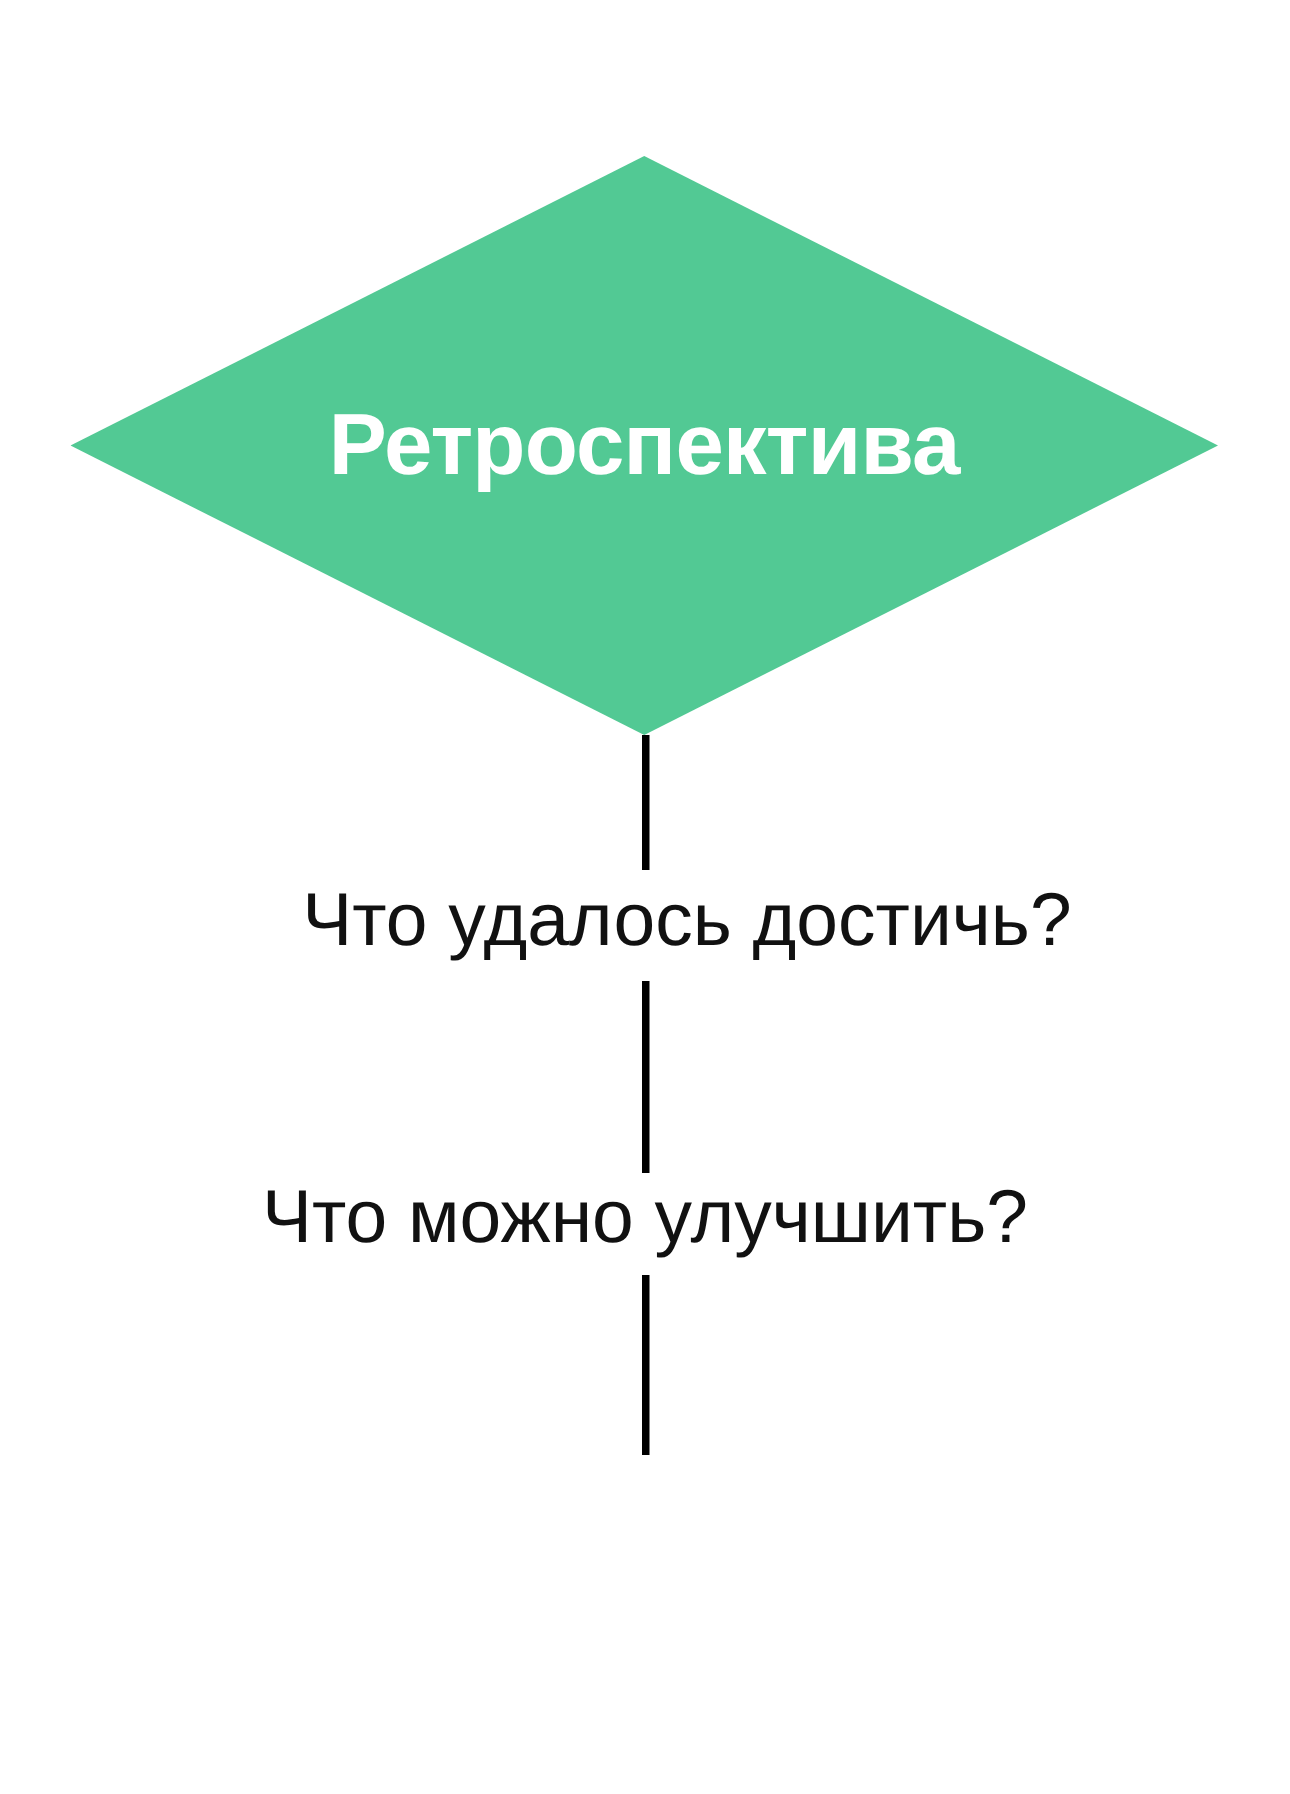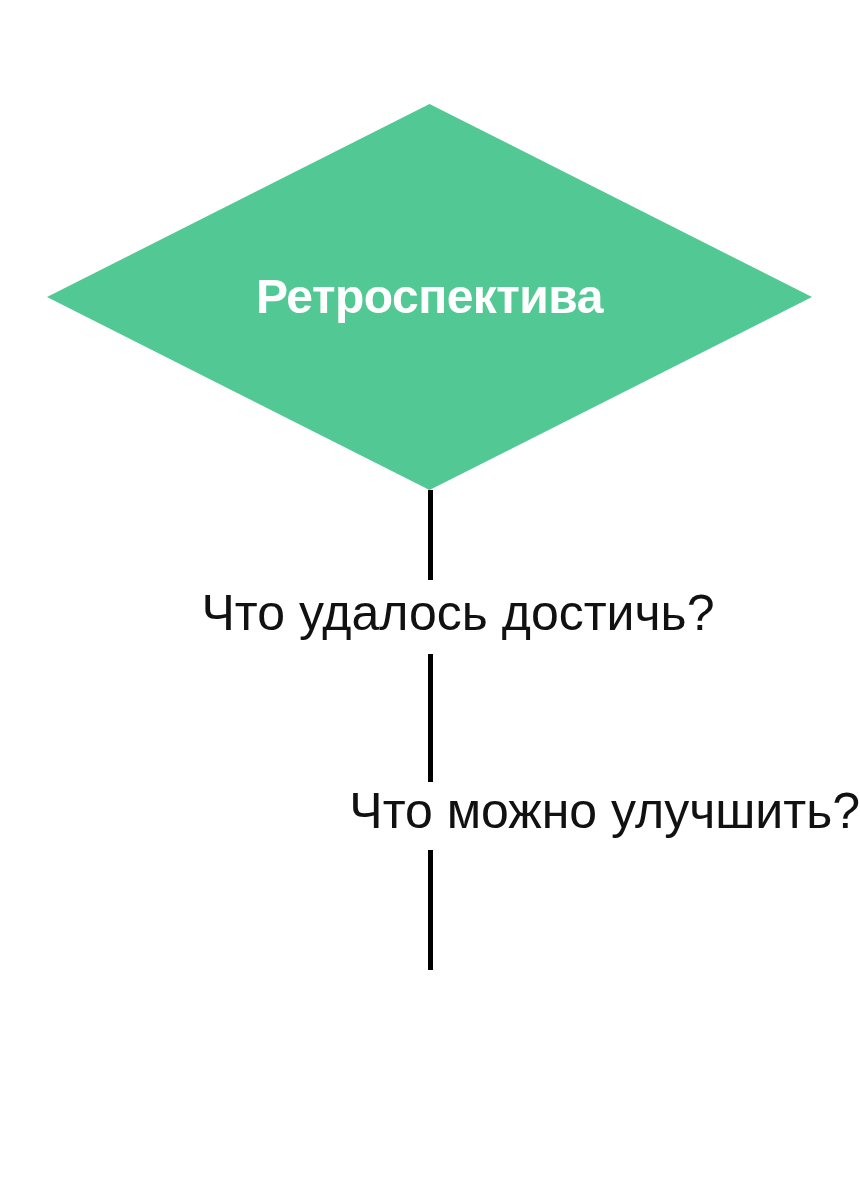--- a/index.html
+++ b/index.html
@@ -37,21 +37,21 @@
   .diamond-label {
     position: absolute;
     left: 0;
     top: 0;
     width: 100%;
     height: 100%;
     display: flex;
     align-items: center;
     justify-content: center;
     color: #ffffff;
-    font-size: 48px;
+    font-size: 58px;
     font-weight: bold;
     letter-spacing: -0.5px;
     line-height: 1;
     white-space: nowrap;
     user-select: none;
   }
 
   
   .connector {
     position: absolute;
@@ -70,21 +70,21 @@
     width: 860px;
     text-align: center;
     color: #111111;
     font-size: 50px;
     font-weight: normal;
     line-height: 1;
     white-space: nowrap;
     user-select: none;
   }
   .step-label-1 { top: 588px; margin-left: 28px; }
-  .step-label-2 { top: 786px; text-align: right; }
+  .step-label-2 { top: 786px; }
   .step-label-3 { top: 982px; }
 </style>
 </head>
 <body>
 
 <div class="canvas">
 
   <div class="diamond-wrap">
     <svg class="diamond-shape" viewBox="0 0 765 386" preserveAspectRatio="none">
       <polygon points="382.5,0 765,193 382.5,386 0,193" fill="#52c994"></polygon>

